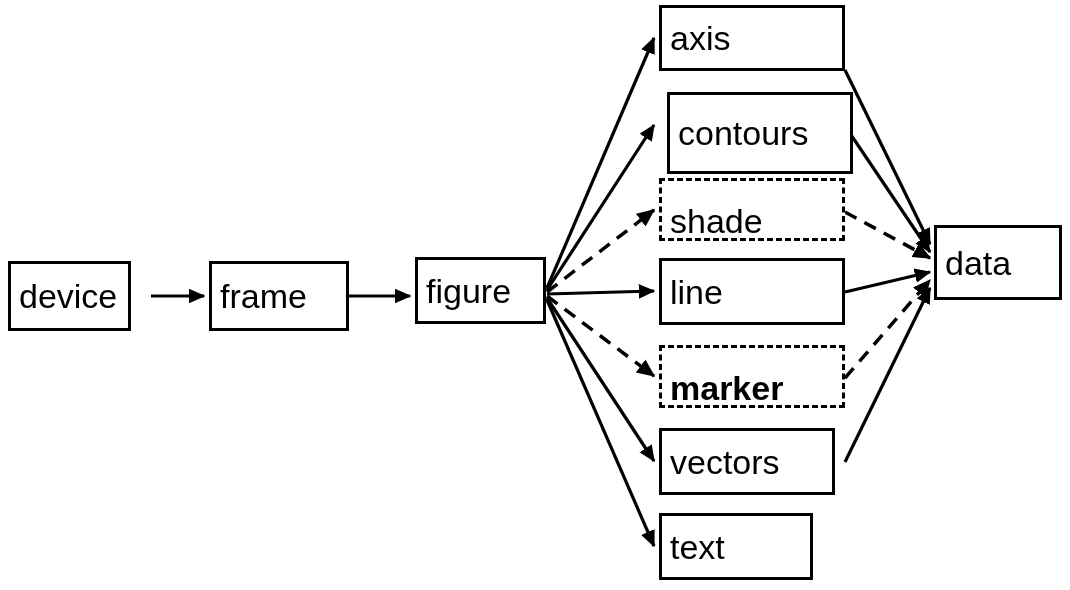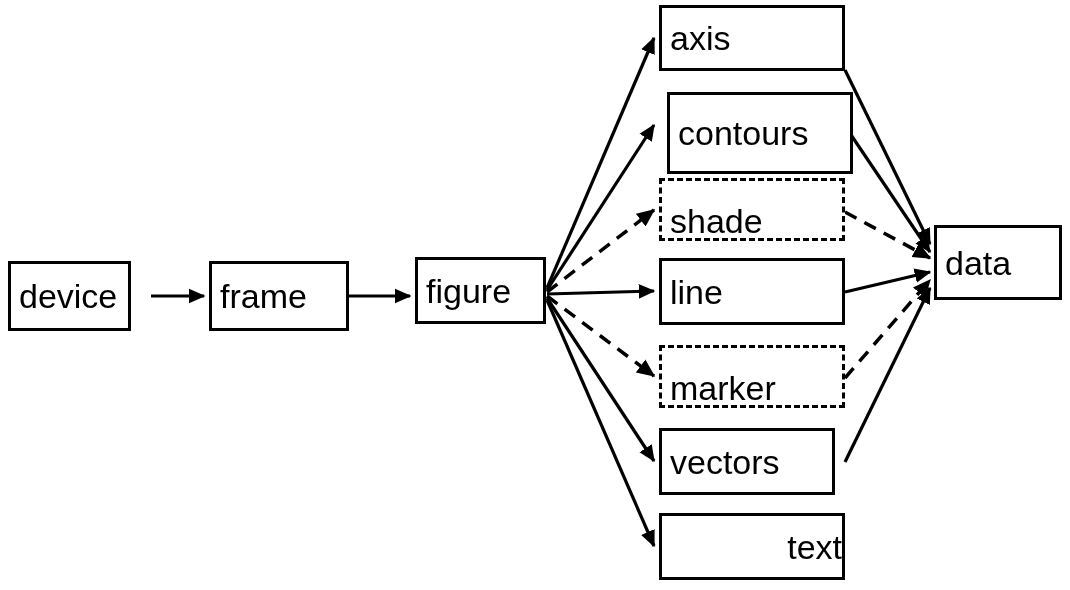--- a/index.html
+++ b/index.html
@@ -96,27 +96,27 @@
       </div>
       <div class="node solid" style="left: 659px; top: 92px; width: 186px; height: 82px; margin-left: 8px;">
         <span class="node-label">contours</span>
       </div>
       <div class="node dashed" style="left: 659px; top: 178px; width: 186px; height: 63px;">
         <span class="node-label">shade</span>
       </div>
       <div class="node solid" style="left: 659px; top: 258px; width: 186px; height: 67px;">
         <span class="node-label">line</span>
       </div>
-      <div class="node dashed" style="left: 659px; top: 345px; width: 186px; height: 63px;">
+      <div class="node dashed" style="left: 659px; top: 345px; width: 186px; height: 63px; font-weight: bold;">
         <span class="node-label">marker</span>
       </div>
       <div class="node solid" style="left: 659px; top: 428px; width: 176px; height: 67px;">
         <span class="node-label">vectors</span>
       </div>
-      <div class="node solid" style="left: 659px; top: 513px; width: 186px; height: 67px; justify-content: flex-end;">
+      <div class="node solid" style="left: 659px; top: 513px; width: 154px; height: 67px;">
         <span class="node-label">text</span>
       </div>
       <div class="node solid" style="left: 934px; top: 225px; width: 128px; height: 75px;">
         <span class="node-label">data</span>
       </div>
     </div>
 
 </div>
 
 </body></html>

